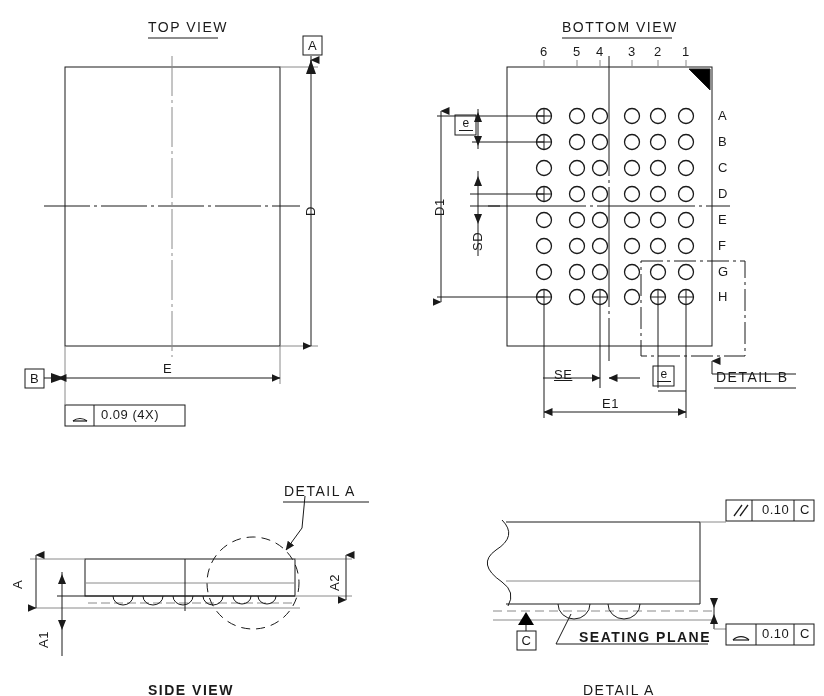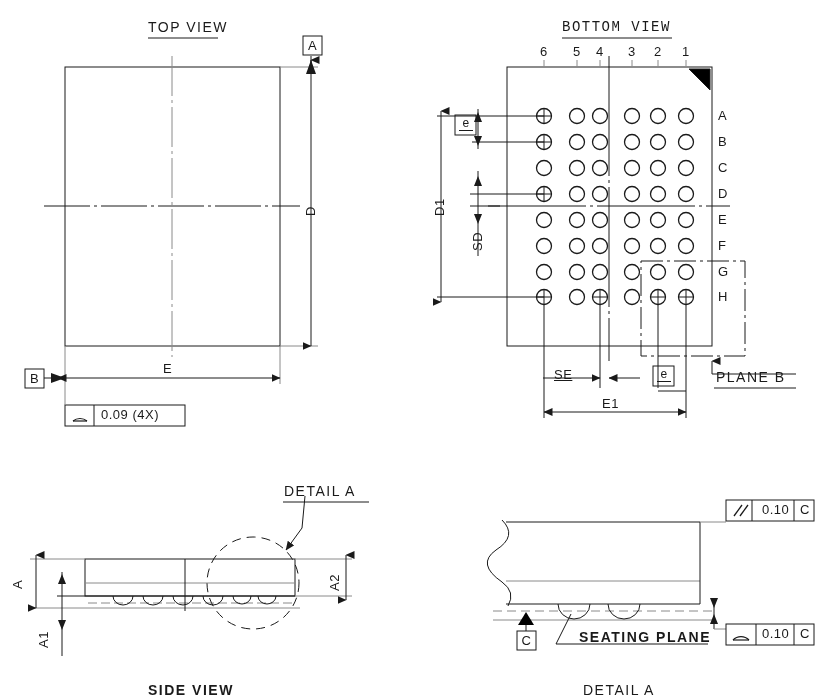--- a/index.html
+++ b/index.html
@@ -282,21 +282,21 @@
   </g>
 </svg>
 
 <div class="lbl ttl" style="left:148px;top:4px;width:70px;">TOP  VIEW</div>
 <div class="lbl" style="left:299px;top:23px;width:27px;text-align:center;">A</div>
 <div class="lbl vert" style="left:304px;top:200px;">D</div>
 <div class="lbl" style="left:163px;top:346px;">E</div>
 <div class="lbl" style="left:21px;top:356px;width:27px;text-align:center;">B</div>
 <div class="lbl" style="left:101px;top:392px;">0.09  (4X)</div>
 
-<div class="lbl ttl" style="left:562px;top:4px;font-family:Liberation Mono, monospace;">BOTTOM  VIEW</div>
+<div class="lbl ttl" style="left:562px;top:4px;">BOTTOM  VIEW</div>
 
 <div class="lbl" style="left:540px;top:29px;">6</div>
 <div class="lbl" style="left:573px;top:29px;">5</div>
 <div class="lbl" style="left:596px;top:29px;">4</div>
 <div class="lbl" style="left:628px;top:29px;">3</div>
 <div class="lbl" style="left:654px;top:29px;">2</div>
 <div class="lbl" style="left:682px;top:29px;">1</div>
 
 <div class="lbl" style="left:718px;top:93px;">A</div>
 <div class="lbl" style="left:718px;top:119px;">B</div>
@@ -306,21 +306,21 @@
 <div class="lbl" style="left:718px;top:223px;">F</div>
 <div class="lbl" style="left:718px;top:249px;">G</div>
 <div class="lbl" style="left:718px;top:274px;">H</div>
 
 <div class="lbl vert" style="left:433px;top:200px;">D1</div>
 <div class="lbl vert" style="left:471px;top:235px;">SD</div>
 <div class="lbl sm" style="left:459px;top:101px;width:14px;text-align:center;border-bottom:1px solid #1a1a1a;padding-bottom:1px;">e</div>
 <div class="lbl" style="left:554px;top:352px;text-decoration:underline;">SE</div>
 <div class="lbl sm" style="left:657px;top:352px;width:14px;text-align:center;border-bottom:1px solid #1a1a1a;padding-bottom:1px;">e</div>
 <div class="lbl" style="left:602px;top:381px;text-align:center;">E1</div>
-<div class="lbl ttl" style="left:716px;top:354px;">PLANE  B</div>
+<div class="lbl ttl" style="left:716px;top:354px;">DETAIL  B</div>
 
 <div class="lbl vert" style="left:11px;top:573px;">A</div>
 <div class="lbl vert" style="left:37px;top:632px;">A1</div>
 <div class="lbl vert" style="left:328px;top:575px;">A2</div>
 <div class="lbl ttl" style="left:284px;top:468px;">DETAIL  A</div>
 <div class="lbl ttl" style="left:148px;top:667px;font-weight:bold;">SIDE  VIEW</div>
 
 <div class="lbl" style="left:762px;top:487px;">0.10</div>
 <div class="lbl" style="left:800px;top:487px;">C</div>
 <div class="lbl" style="left:762px;top:611px;">0.10</div>

